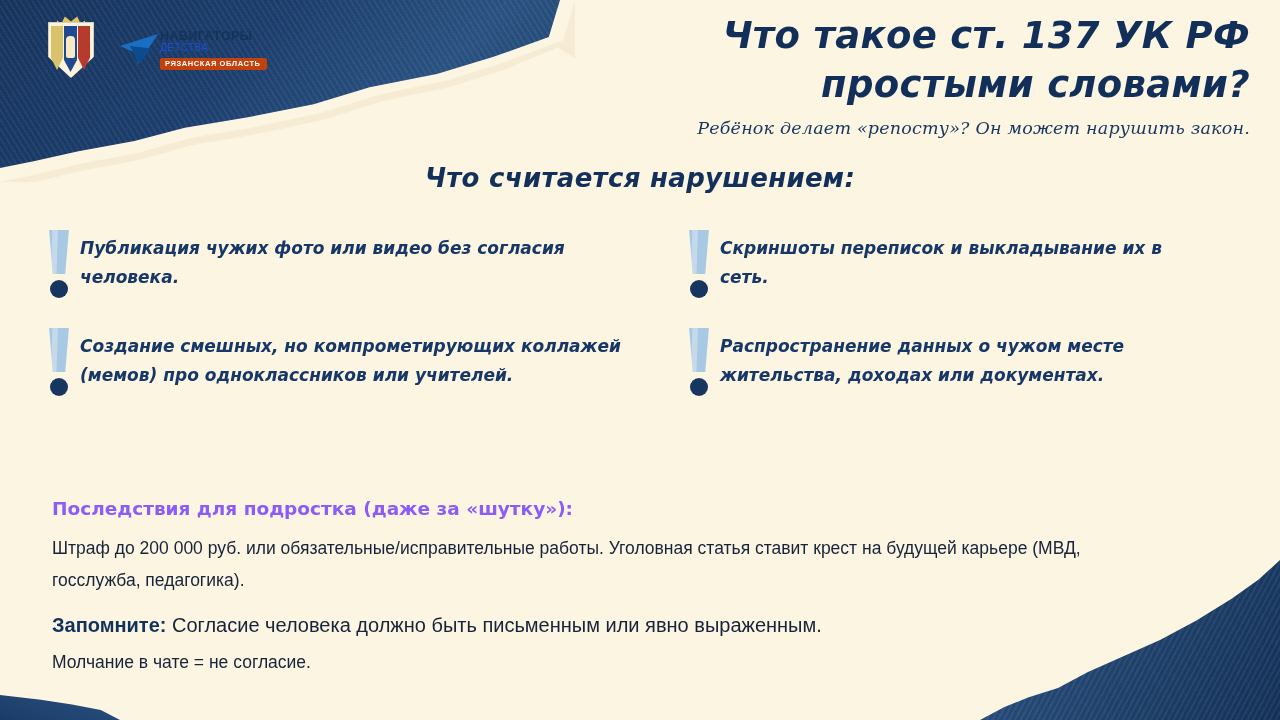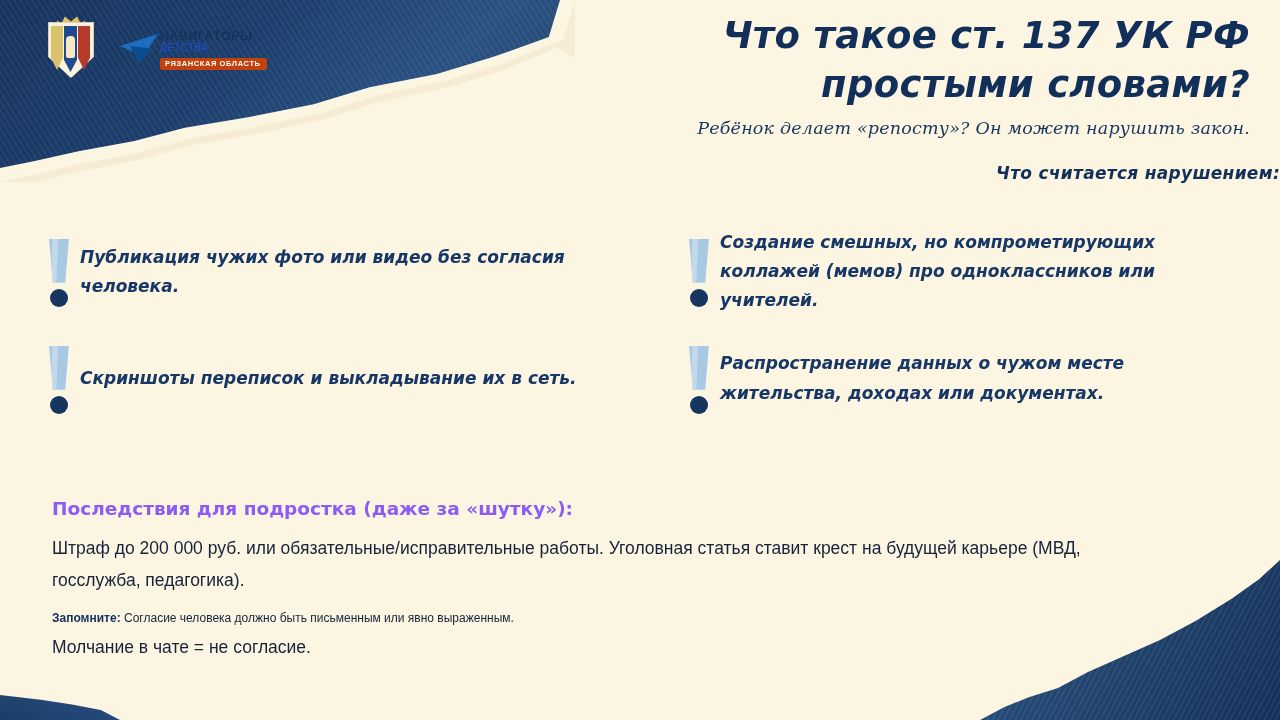--- a/index.html
+++ b/index.html
@@ -185,25 +185,25 @@
     font-style: italic;
     font-size: 17.5px;
     color: #16365f;
     letter-spacing: .2px;
   }
 
   
   .section-title {
     position: absolute;
     left: 0; right: 0; top: 163px;
-    text-align: right;
+    text-align: center;
     font-family: "DejaVu Sans", sans-serif;
     font-weight: 700;
     font-style: italic;
-    font-size: 17px;
+    font-size: 26px;
     color: #13305b;
     letter-spacing: .3px;
     z-index: 5;
   }
 
   
   .violations {
     position: absolute;
     left: 44px; top: 228px;
     width: 1200px;
@@ -275,21 +275,21 @@
   .c-body {
     font-family: "Liberation Sans", sans-serif;
     font-size: 17.5px;
     line-height: 1.85;
     color: #16233a;
     max-width: 1075px;
   }
   .c-note {
     margin-top: 10px;
     font-family: "Liberation Sans", sans-serif;
-    font-size: 12px;
+    font-size: 20px;
     line-height: 1.85;
     color: #16233a;
   }
   .c-note .lead {
     font-weight: 700;
     color: #12325e;
   }
   .c-last {
     font-family: "Liberation Sans", sans-serif;
     font-size: 17.5px;
@@ -347,29 +347,29 @@
           <div class="dot"></div>
       </div>
       <div class="v-text">Публикация чужих фото или видео без согласия человека.</div>
     </div>
 
     <div class="v-item">
       <div class="bang">
         <div class="bar"></div>
           <div class="dot"></div>
       </div>
-      <div class="v-text">Создание смешных, но компрометирующих коллажей (мемов) про одноклассников или учителей.</div>
+      <div class="v-text">Скриншоты переписок и выкладывание их в сеть.</div>
     </div>
 
     <div class="v-item">
       <div class="bang">
         <div class="bar"></div>
           <div class="dot"></div>
       </div>
-      <div class="v-text">Скриншоты переписок и выкладывание их в сеть.</div>
+      <div class="v-text">Создание смешных, но компрометирующих коллажей (мемов) про одноклассников или учителей.</div>
     </div>
 
     <div class="v-item">
       <div class="bang">
         <div class="bar"></div>
           <div class="dot"></div>
       </div>
       <div class="v-text">Распространение данных о чужом месте жительства, доходах или документах.</div>
     </div>
 

